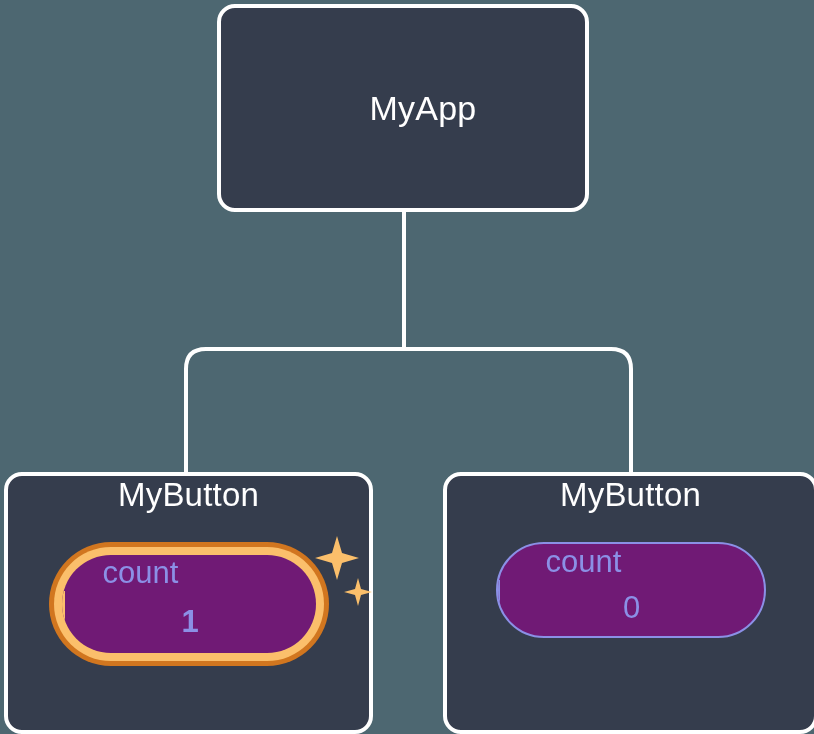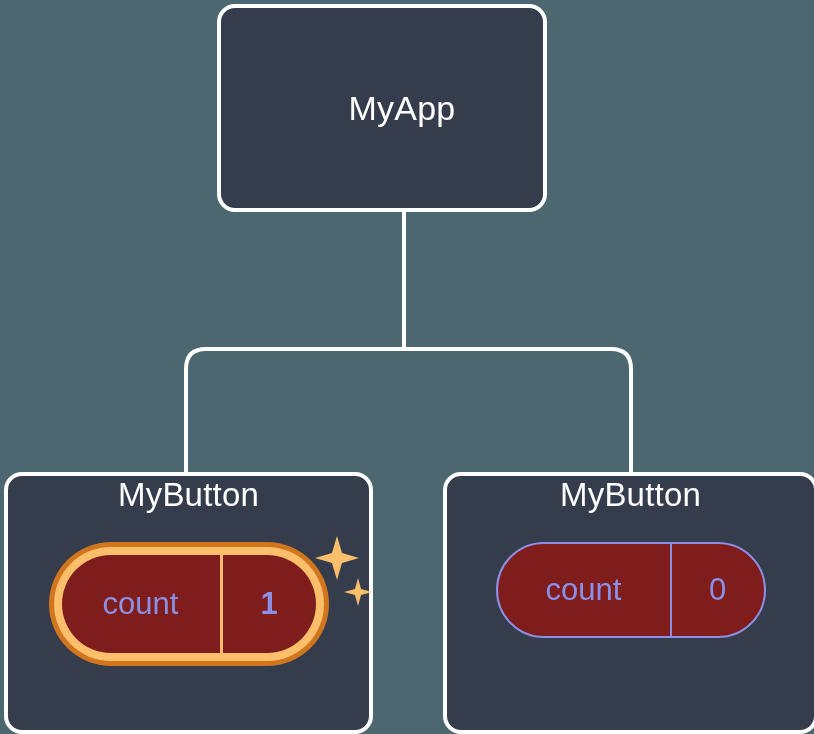--- a/index.html
+++ b/index.html
@@ -45,21 +45,21 @@
     font-size: 33px;
     font-weight: 400;
     letter-spacing: 0.2px;
     white-space: nowrap;
   }
 
   
   #node-root {
     left: 217px;
     top: 4px;
-    width: 330px;
+    width: 372px;
     height: 208px;
     justify-content: center;
     padding-left: 40px;
   }
   #node-root .node-title {
     font-size: 34px;
   }
 
   
   .child-node {
@@ -79,22 +79,23 @@
   .pill-wrap {
     position: relative;
     margin-top: 28px;
   }
 
   .pill {
     box-sizing: border-box;
     display: flex;
     align-items: stretch;
     border-radius: 999px;
-    background: #7f1d1d;
+    background: #701a75;
     overflow: hidden;
+    flex-direction: column;
   }
 
   .pill-key, .pill-val {
     display: flex;
     align-items: center;
     justify-content: center;
     color: #8b90e6;
     white-space: nowrap;
   }
 

